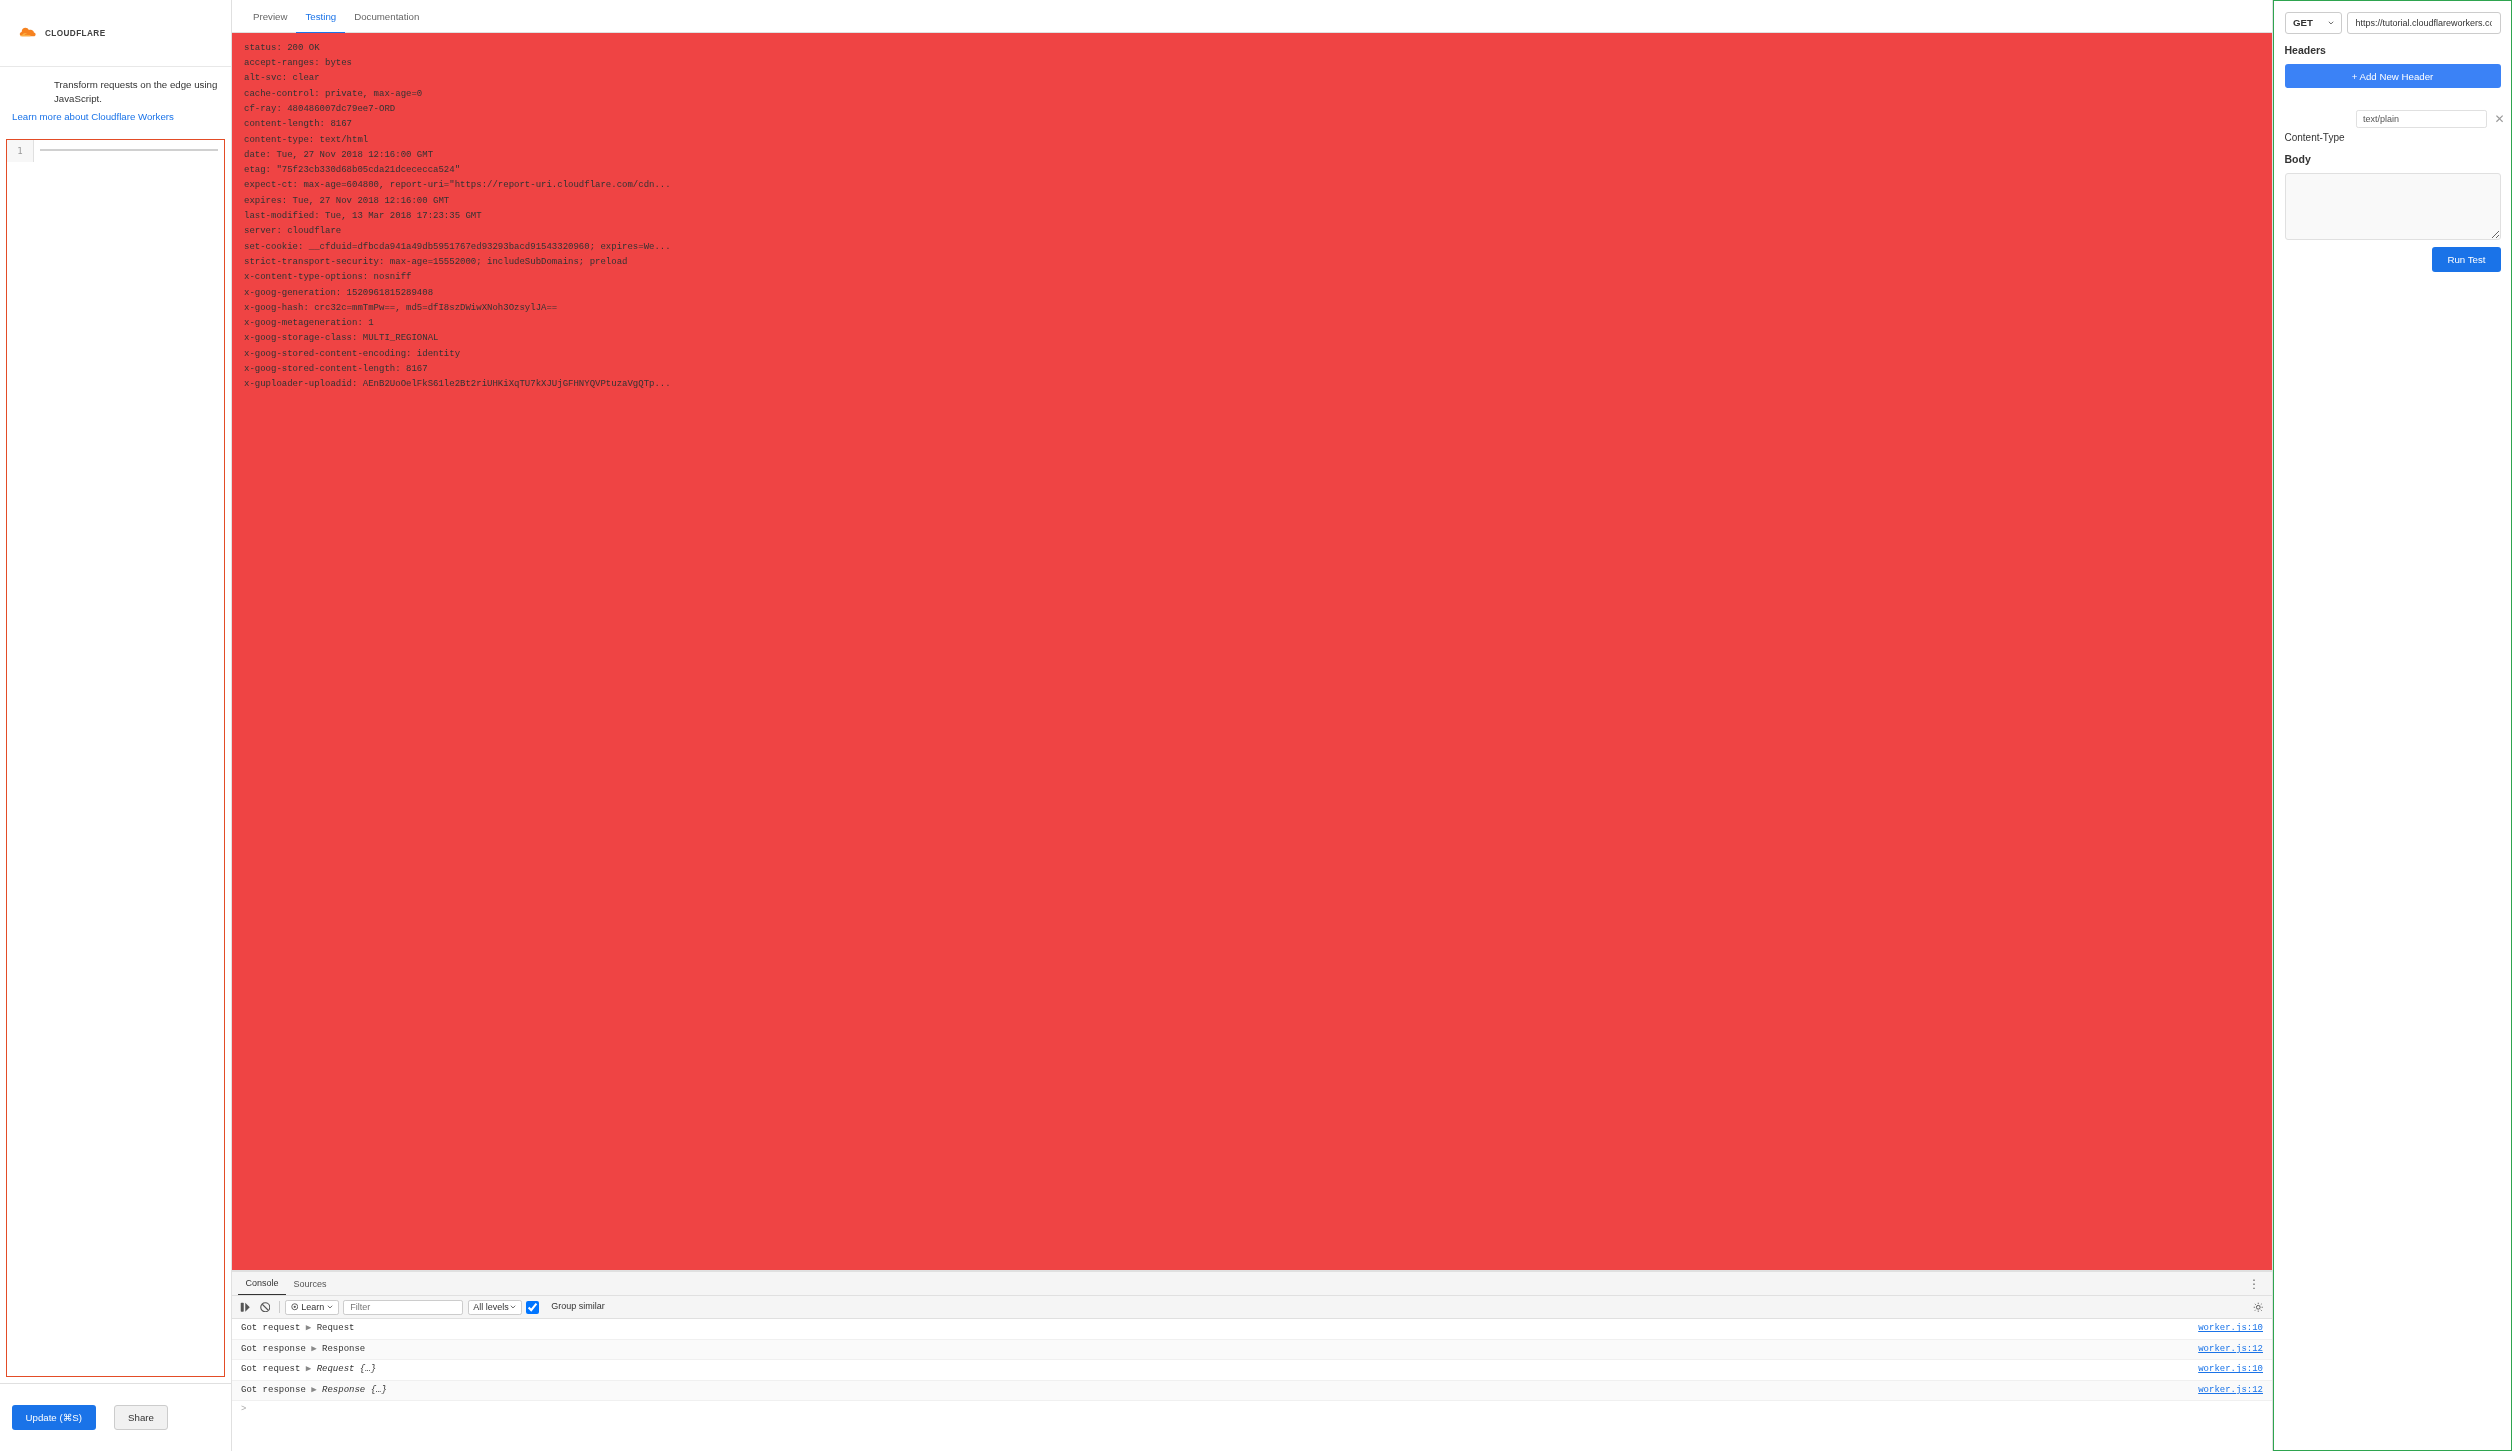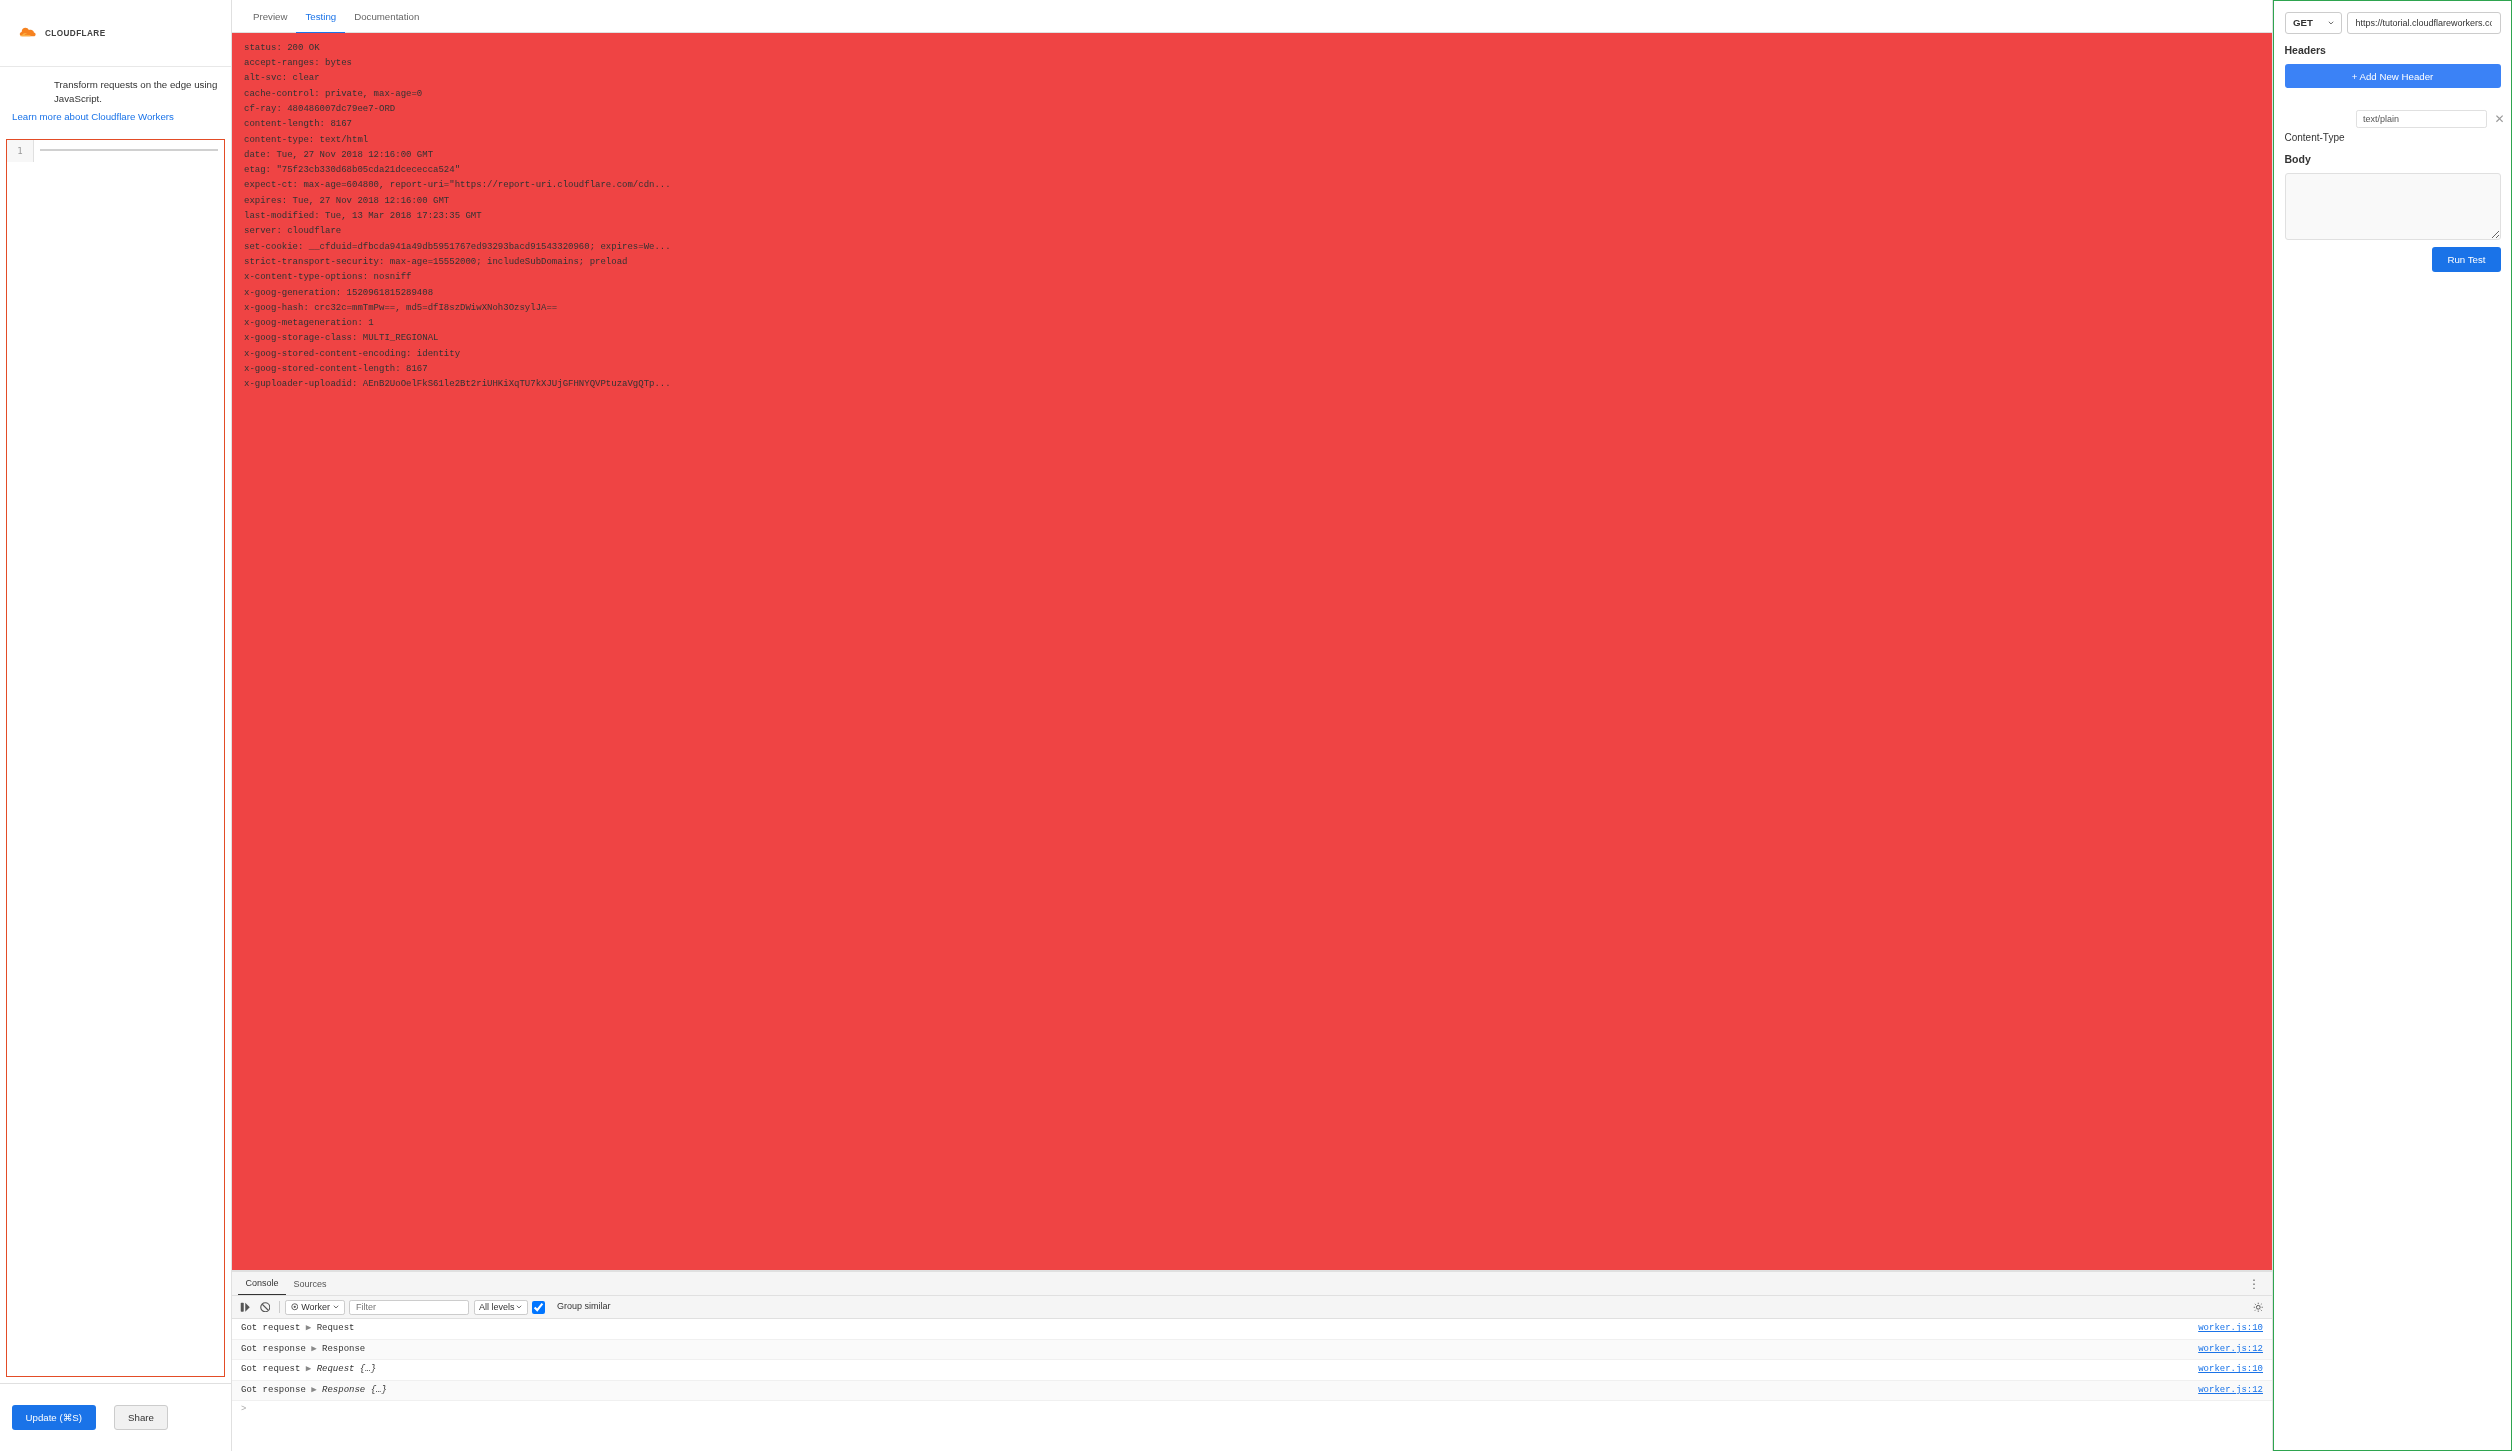--- a/index.html
+++ b/index.html
@@ -178,21 +178,21 @@
               <line x1="3" y1="3" x2="11" y2="11" stroke="#555" stroke-width="1.5"></line>
             </svg>
         </button>
         <div class="console-separator"></div>
 
         <div class="worker-select">
           <svg width="7.5" height="7.5" viewBox="0 0 10 10" fill="none">
               <circle cx="5" cy="5" r="4" stroke="#555" stroke-width="1.2" fill="none"></circle>
               <circle cx="5" cy="5" r="1.5" fill="#555"></circle>
             </svg>
-          <span>Worker</span>
+          <span>Learn</span>
           <svg width="6" height="3.7" viewBox="0 0 8 5">
               <path d="M1 1l3 3 3-3" stroke="#555" stroke-width="1.2" fill="none"></path>
             </svg>
         </div>
 
         <input class="filter-input" type="text" placeholder="Filter" style="">
 
         <div class="levels-select">
           <span>All levels</span>
           <svg width="6" height="3.7" viewBox="0 0 8 5">

